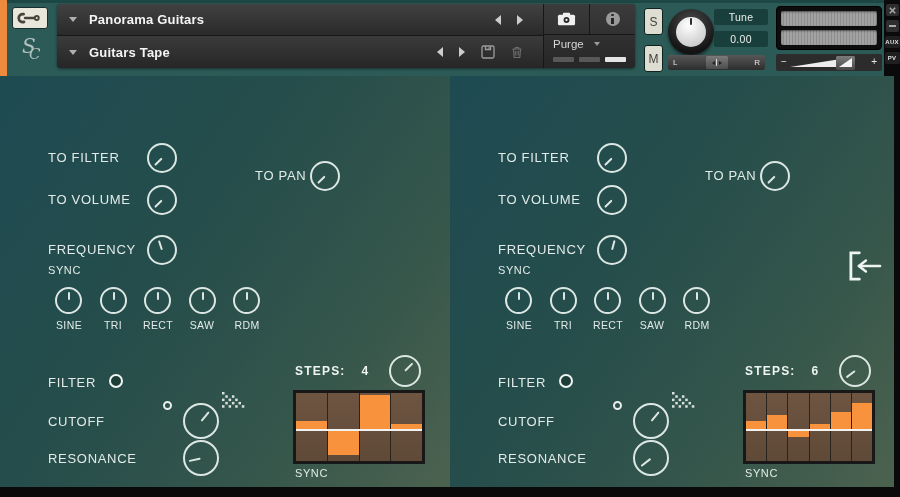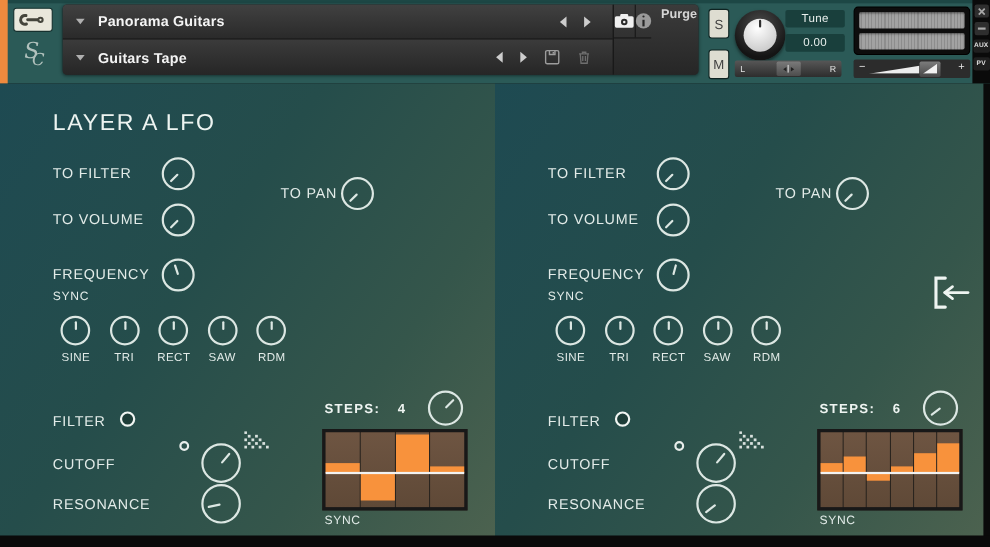--- a/index.html
+++ b/index.html
@@ -28,21 +28,21 @@
   .inst-left{flex:1; display:flex; flex-direction:column;}
   .inst-row{height:32px; display:flex; align-items:center; padding:3px 12px;
     background:linear-gradient(#414141,#2a2a2a); border-bottom:1px solid #171717;text-align:center;}
   .inst-row:last-child{border-bottom:none; background:linear-gradient(#3b3b3b,#262626);}
   .inst-name{color:#f4f4f4; font-size:13px; font-weight:bold; margin-left:12px; letter-spacing:.2px;}
   .row-arrows{margin-left:auto; display:flex; align-items:center; gap:16px; margin-right:8px;}
   .tri-down{width:0; height:0; border-left:4.5px solid transparent; border-right:4.5px solid transparent; border-top:5.5px solid #b0b0b0; display:inline-block;}
   .tri-left{width:0; height:0; border-top:5px solid transparent; border-bottom:5px solid transparent; border-right:6px solid #cdcdcd; display:inline-block;}
   .tri-right{width:0; height:0; border-top:5px solid transparent; border-bottom:5px solid transparent; border-left:6px solid #cdcdcd; display:inline-block;}
   .mini-icon{display:flex; align-items:center; justify-content:center; background:none; border:none; padding:0; cursor:pointer;}
-  .inst-right{width:78px; border-left:1px solid #171717; display:flex; flex-direction:row; background:linear-gradient(#3b3b3b,#262626);font-weight:bold;}
+  .inst-right{width:92px; border-left:1px solid #171717; display:flex; flex-direction:column; background:linear-gradient(#3b3b3b,#262626);}
   .util-row{height:31px; display:flex; border-bottom:1px solid #171717;}
   .util-btn{flex:1; display:flex; align-items:center; justify-content:center; background:none; border:none; cursor:pointer;}
   .util-btn + .util-btn{border-left:1px solid #171717;}
   .info-circle{width:14px; height:14px; border-radius:50%; background:#9a9a9a; display:flex; align-items:flex-start; justify-content:center;}
   .info-glyph{width:2.4px; height:6px; background:#262626; position:relative; margin-top:5.5px;}
   .info-glyph::before{content:""; position:absolute; top:-3.6px; left:0; width:2.4px; height:2.4px; background:#262626; border-radius:50%;}
   .purge-row{height:17px; display:flex; align-items:center; gap:10px; padding-left:9px; cursor:pointer;}
   .purge-lbl{color:#d5d5d5; font-size:11.5px;}
   .tri-down.sm{border-left-width:3.5px; border-right-width:3.5px; border-top-width:4.5px; border-top-color:#9a9a9a;}
   .mem-bars{height:15px; display:flex; align-items:center; gap:5px; padding:0 9px;}
@@ -252,21 +252,20 @@
         <span class="minus-bar"></span>
       </button>
     <button class="strip-txt">AUX</button>
     <button class="strip-txt">PV</button>
   </div>
 </div>
 
 <div class="main">
 
   <section class="panel" style="left:0; width:450px;">
-    <h1 class="lfo-title">LAYER A LFO</h1>
 
     <span class="lbl" style="left:48px; top:74px;">TO FILTER</span>
     <div class="knob d30" style="left:147px; top:67px;">
         <div class="kptr" style="transform: rotate(-135deg);"></div>
       </div>
 
     <span class="lbl" style="left:255px; top:92px;">TO PAN</span>
     <div class="knob d30" style="left:310px; top:85px;">
         <div class="kptr" style="transform: rotate(-135deg);"></div>
       </div>

